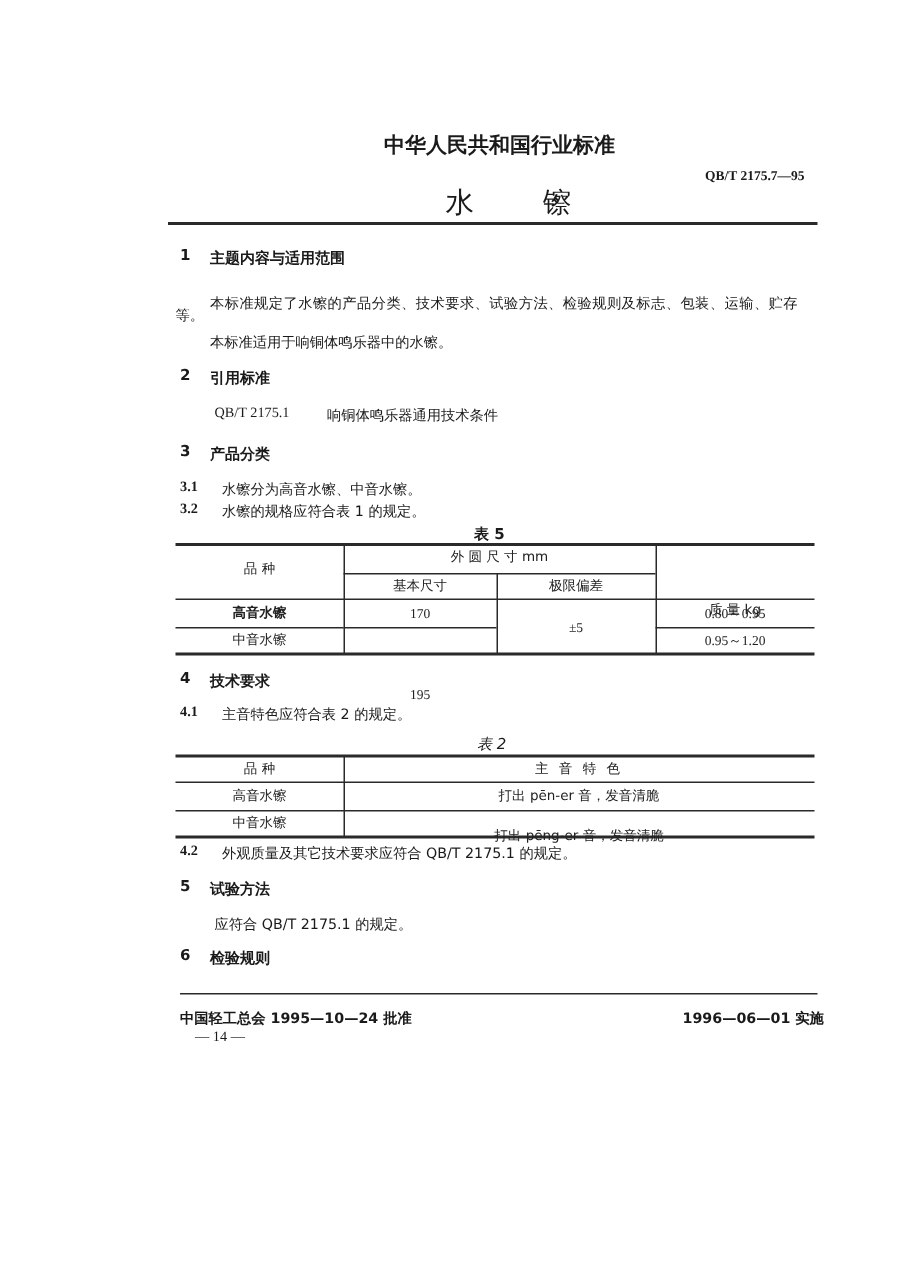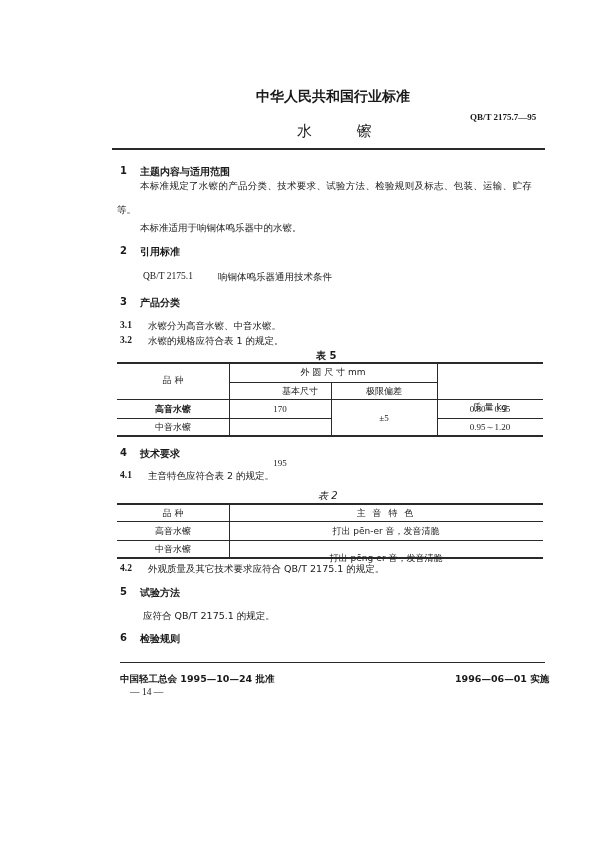--- a/index.html
+++ b/index.html
@@ -13,26 +13,26 @@
   .t10 { font-size: 10px; }
   .rule { position: absolute; background: #2a2a2a; }
   .vline { position: absolute; background: #2a2a2a; width: 1px; }
   .cell { position: absolute; text-align: center; font-size: 9px; line-height: 12px; color: #222; }
 </style>
 </head>
 <body>
 
 <div class="abs sans bold" style="left:256px;top:88px;font-size:14px;">中华人民共和国行业标准</div>
 <div class="abs serif bold" style="left:470px;top:112px;font-size:9px;">QB/T 2175.7—95</div>
-<div class="abs sans" style="left:297px;top:122px;font-size:15px;letter-spacing:20px;">水  镲</div>
+<div class="abs sans" style="left:297px;top:122px;font-size:19px;letter-spacing:20px;">水  镲</div>
 <div class="rule" style="left:112px;top:148px;width:433px;height:2px;"></div>
 
 <div class="abs sans bold t10" style="left:120px;top:165px;">1</div>
 <div class="abs sans bold t10" style="left:140px;top:165px;">主题内容与适用范围</div>
-<div class="abs sans t9" style="left:140px;top:180px;letter-spacing:0.3px;text-align:right;">本标准规定了水镲的产品分类、技术要求、试验方法、检验规则及标志、包装、运输、贮存</div>
+<div class="abs sans t9" style="left:140px;top:196px;letter-spacing:0.3px;text-align:right;">本标准规定了水镲的产品分类、技术要求、试验方法、检验规则及标志、包装、运输、贮存</div>
 <div class="abs sans t9" style="left:117px;top:204px;">等。</div>
 <div class="abs sans t9" style="left:140px;top:222px;">本标准适用于响铜体鸣乐器中的水镲。</div>
 
 <div class="abs sans bold t10" style="left:120px;top:245px;">2</div>
 <div class="abs sans bold t10" style="left:140px;top:245px;">引用标准</div>
 <div class="abs serif t9" style="left:143px;top:271px;text-align:right;">QB/T 2175.1</div>
 <div class="abs sans t9" style="left:218px;top:271px;text-align:right;">响铜体鸣乐器通用技术条件</div>
 
 <div class="abs sans bold t10" style="left:120px;top:296px;">3</div>
 <div class="abs sans bold t10" style="left:140px;top:296px;">产品分类</div>
@@ -50,21 +50,21 @@
   <div class="rule" style="left:331px;top:418px;width:0px;height:0px;"></div>
   <div class="rule" style="left:229px;top:418px;width:102px;height:1px;"></div>
   <div class="rule" style="left:437px;top:418px;width:106px;height:1px;"></div>
   <div class="rule" style="left:117px;top:435px;width:426px;height:2px;"></div>
   <div class="vline" style="left:229px;top:363px;height:73px;"></div>
   <div class="vline" style="left:331px;top:382px;height:54px;"></div>
   <div class="vline" style="left:437px;top:363px;height:73px;"></div>
 
   <div class="cell sans" style="left:117px;top:374px;width:112px;">品   种</div>
   <div class="cell sans" style="left:229px;top:366px;width:208px;">外  圆  尺  寸  mm</div>
-  <div class="cell sans" style="left:229px;top:385px;width:102px;padding-left:20px;">基本尺寸</div>
+  <div class="cell sans" style="left:229px;top:385px;width:102px;">基本尺寸</div>
   <div class="cell sans" style="left:331px;top:385px;width:106px;">极限偏差</div>
   <div class="cell sans" style="left:437px;top:374px;width:106px;margin-top:27px;">质  量 kg</div>
 
   <div class="cell sans bold" style="left:117px;top:403px;width:112px;">高音水镲</div>
   <div class="cell serif" style="left:229px;top:403px;width:102px;">170</div>
   <div class="cell serif" style="left:437px;top:403px;width:106px;">0.80～0.95</div>
 
   <div class="cell sans" style="left:117px;top:421px;width:112px;">中音水镲</div>
   <div class="cell serif" style="left:229px;top:421px;width:102px;margin-top:36px;">195</div>
   <div class="cell serif" style="left:437px;top:421px;width:106px;">0.95～1.20</div>

